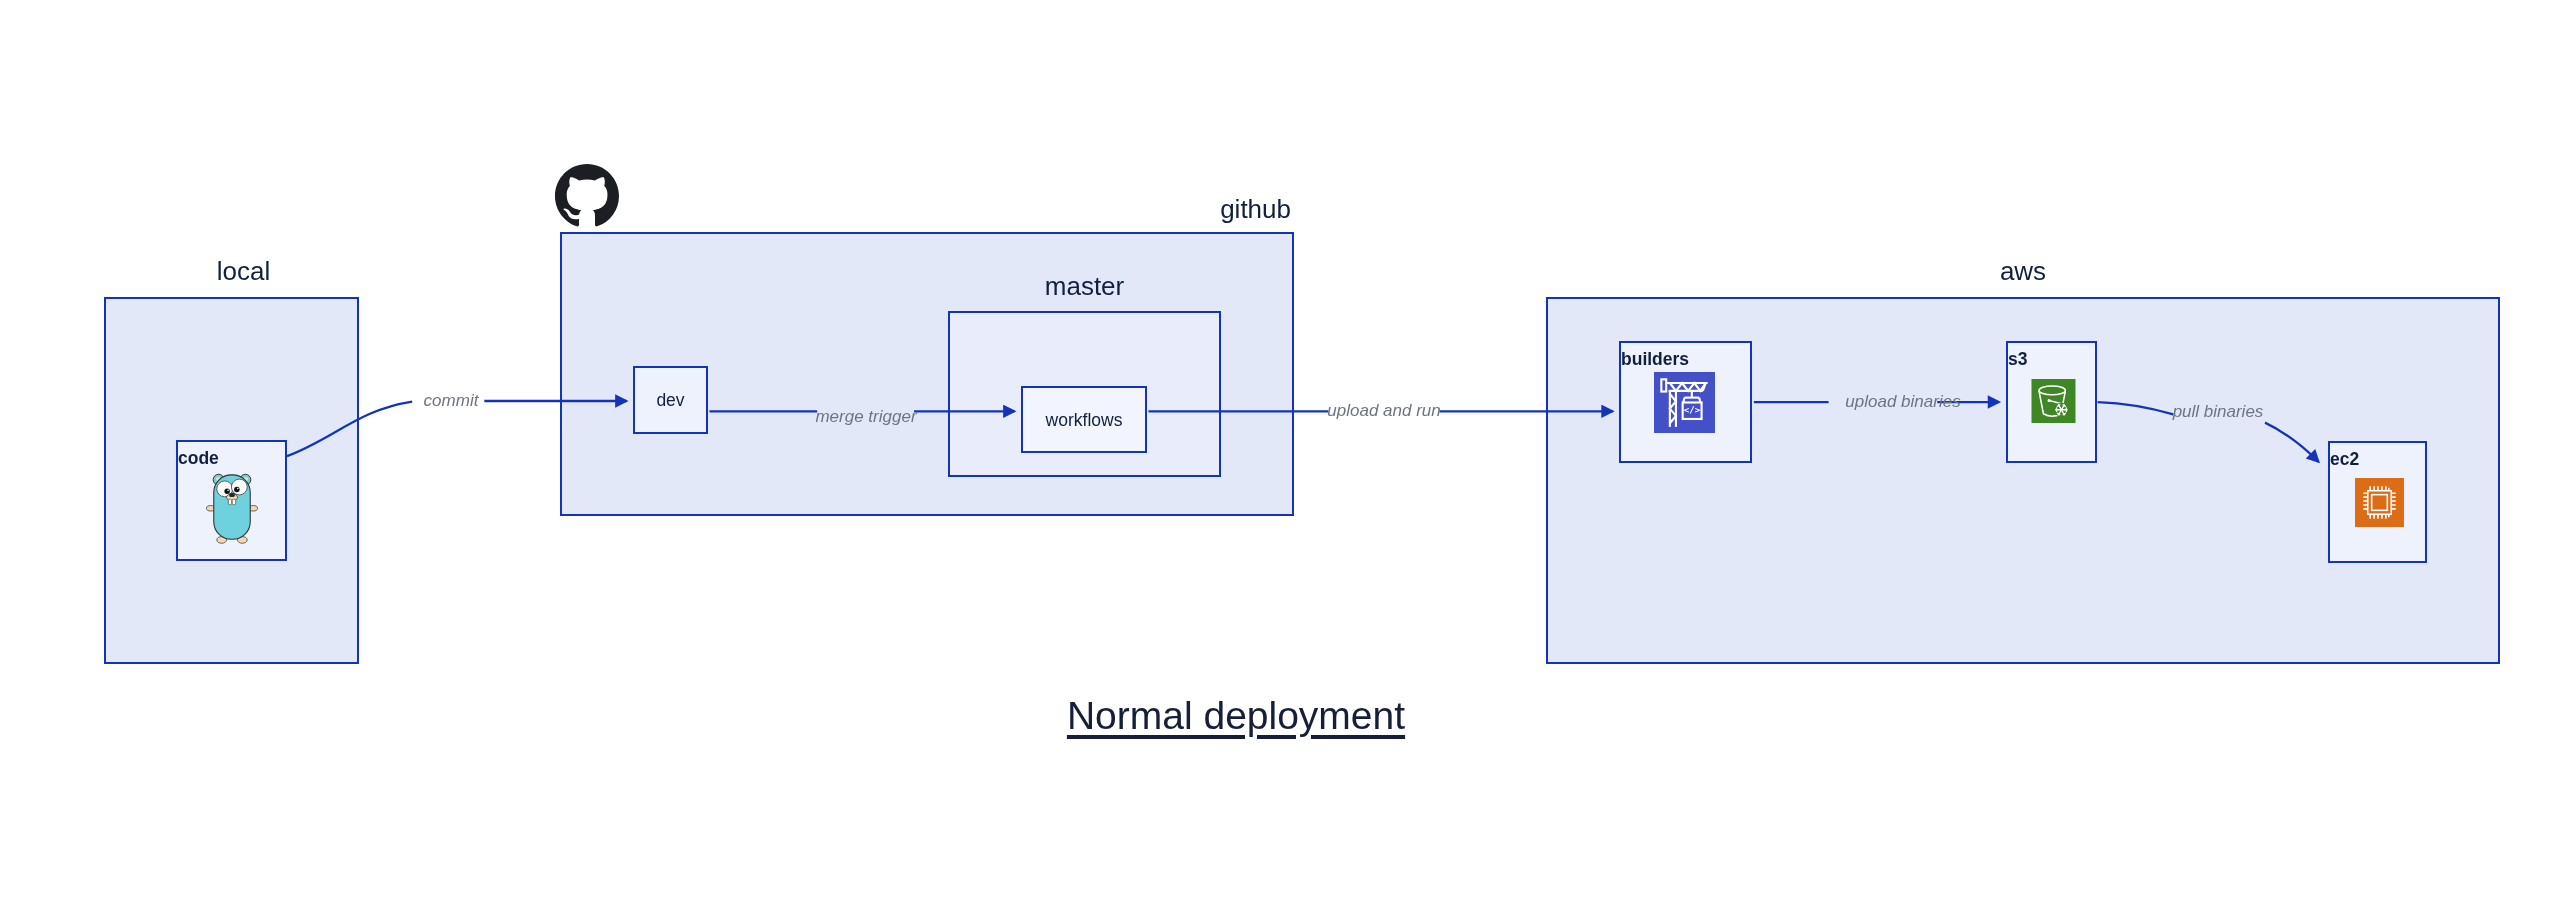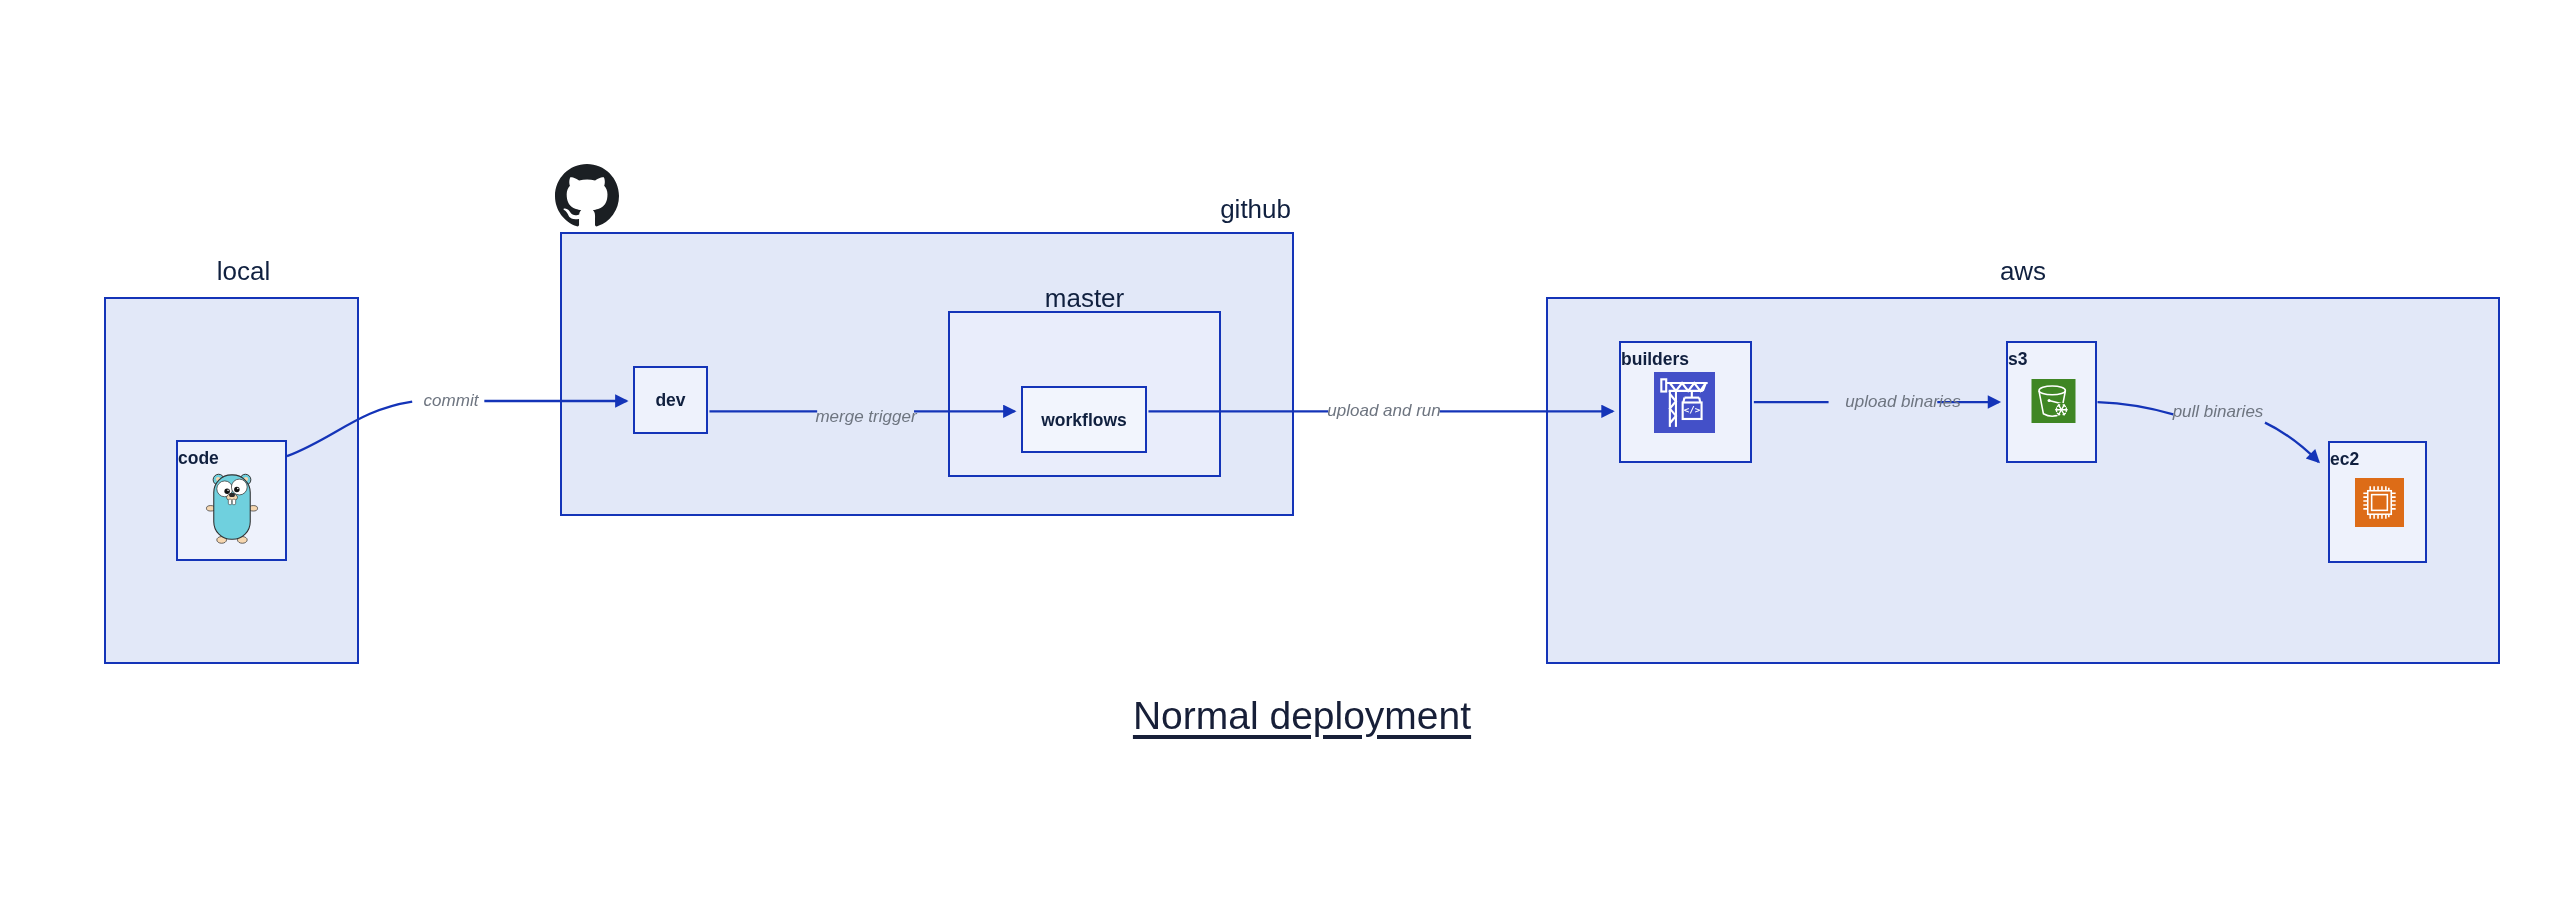--- a/index.html
+++ b/index.html
@@ -15,47 +15,47 @@
   }
   .node{
     position:absolute;background:#eef2fc;border:2.6px solid #1434b8;box-sizing:border-box;
   }
   .node-label{
     position:absolute;left:0;right:0;top:6.2px;text-align:left;
     color:#10203f;font-size:17.5px;font-weight:bold;white-space:nowrap;
   }
   .node-label-center{
     position:absolute;left:0;right:0;top:50%;transform:translateY(-50%);text-align:center;
-    color:#10203f;font-size:17.5px;font-weight:bold;white-space:nowrap;
+    color:#10203f;font-size:17.5px;font-weight:normal;white-space:nowrap;
   }
   .edge-label{
     position:absolute;transform:translate(-50%,-50%);
     color:#6e7580;font-size:17px;font-style:italic;white-space:nowrap;
   }
   .icon-tile{position:absolute;}
   #edges{position:absolute;left:0;top:0;width:2604px;height:902px;pointer-events:none;}
   .title{
-    position:absolute;left:1302px;top:694px;transform:translateX(-50%);
+    position:absolute;left:1236px;top:694px;transform:translateX(-50%);
     color:#171f38;font-size:39px;white-space:nowrap;
     text-decoration:underline;text-decoration-thickness:3.6px;text-underline-offset:6.2px;
   }
 </style>
 </head>
 <body>
 
 <div id="canvas">
 
   <div class="group" style="left:104px;top:297px;width:255px;height:367px;"></div>
   <div class="group-label" style="left:116px;top:257px;width:255px;text-align:center;">local</div>
 
   <div class="group" style="left:560px;top:232px;width:734px;height:284px;"></div>
   <div class="group-label" style="left:1185px;top:195px;width:106px;text-align:right;">github</div>
 
   <div class="group" style="left:948px;top:311px;width:273px;height:166px;background:#e9edfb;"></div>
-  <div class="group-label" style="left:948px;top:272px;width:273px;text-align:center;margin-top:12px;">master</div>
+  <div class="group-label" style="left:948px;top:272px;width:273px;text-align:center;">master</div>
 
   <div class="group" style="left:1546px;top:297px;width:954px;height:367px;"></div>
   <div class="group-label" style="left:1546px;top:257px;width:954px;text-align:center;">aws</div>
 
   <svg class="icon-tile" style="left:555px;top:164px;" width="64" height="64" viewBox="0 0 16 16">
     <path fill="#1b1f23" fill-rule="evenodd" d="M8 0C3.58 0 0 3.58 0 8c0 3.54 2.29 6.53 5.47 7.59.4.07.55-.17.55-.38 0-.19-.01-.82-.01-1.49-2.01.37-2.53-.49-2.69-.94-.09-.23-.48-.94-.82-1.13-.28-.15-.68-.52-.01-.53.63-.01 1.08.58 1.23.82.72 1.21 1.87.87 2.33.66.07-.52.28-.87.51-1.07-1.78-.2-3.64-.89-3.64-3.95 0-.87.31-1.59.82-2.15-.08-.2-.36-1.02.08-2.12 0 0 .67-.21 2.2.82.64-.18 1.32-.27 2-.27s1.36.09 2 .27c1.53-1.04 2.2-.82 2.2-.82.44 1.1.16 1.92.08 2.12.51.56.82 1.27.82 2.15 0 3.07-1.87 3.75-3.65 3.95.29.25.54.73.54 1.48 0 1.07-.01 1.93-.01 2.2 0 .21.15.46.55.38A8.01 8.01 0 0 0 16 8c0-4.42-3.58-8-8-8z"></path>
   </svg>
 
   <div class="node" style="left:176px;top:440px;width:111px;height:121px;padding-left:28px;">
     <div class="node-label">code</div>

